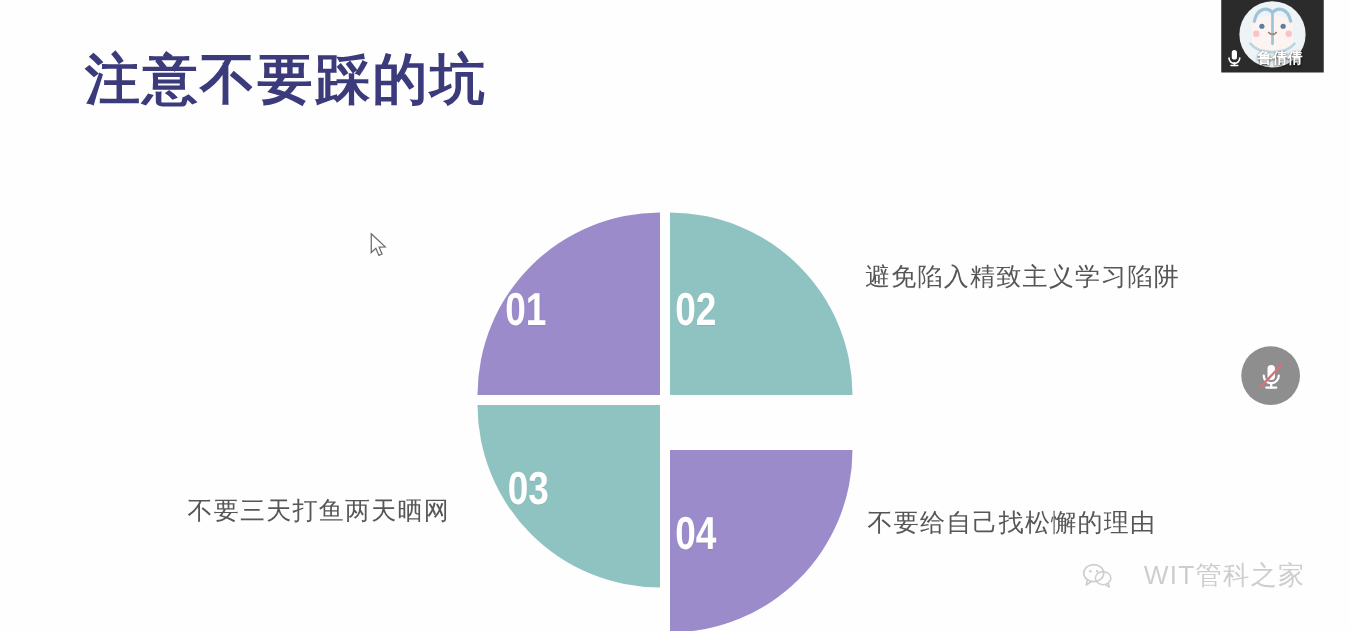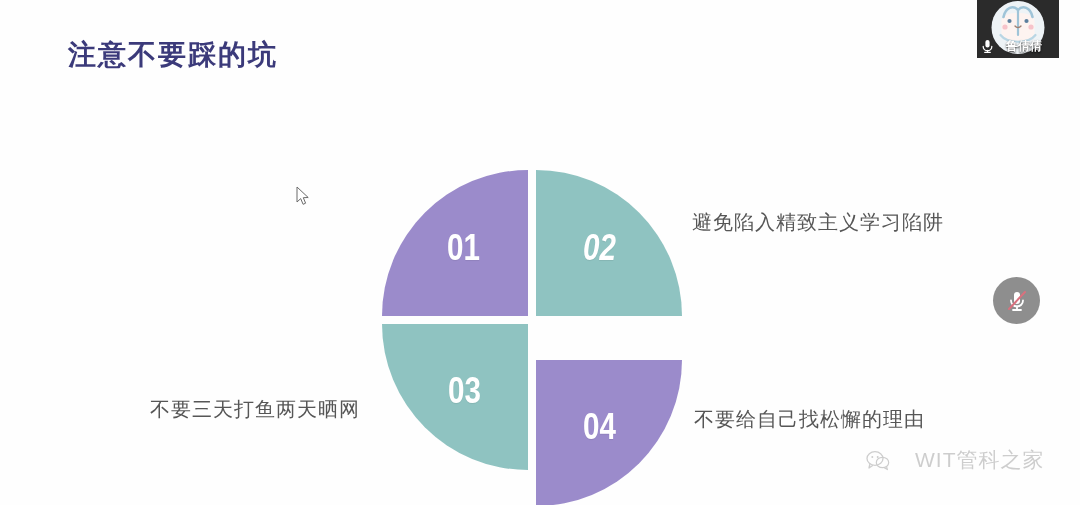--- a/index.html
+++ b/index.html
@@ -22,21 +22,21 @@
     height: 505px;
     background: #fefefe;
     overflow: hidden;
   }
 
   
   #slide-title {
     position: absolute;
     left: 68px;
     top: 38px;
-    font-size: 28px;
+    font-size: 44px;
     font-weight: 700;
     letter-spacing: 2px;
     color: #3b3a7a;
     line-height: 1.2;
     white-space: nowrap;
   }
 
   
   #quadrant-chart {
     position: absolute;
@@ -44,42 +44,41 @@
     top: 170px;
     width: 300px;
     height: 300px;
   }
   .quad {
     position: absolute;
     width: 146px;
     height: 146px;
     display: flex;
     align-items: center;
-    justify-content: center;
+    justify-content: flex-start;
   }
   .quad-num {
     color: #ffffff;
     font-size: 37px;
     font-weight: 700;
     letter-spacing: 0px;
     transform: scaleX(0.80);
     font-family: "Liberation Sans Narrow", "Liberation Sans", sans-serif;
     text-shadow: 0 1px 1px rgba(0,0,0,0.07);
   }
   #quad-01 {
     left: 0; top: 0;
     background: #9b8bcb;
     border-radius: 146px 0 0 0;
   }
   #quad-01 .quad-num { margin: 10px 0 0 18px; }
   #quad-02 {
     left: 154px; top: 0;
     background: #8fc3c1;
     border-radius: 0 146px 0 0;
-    font-style: italic;
   }
   #quad-02 .quad-num { margin: 10px 18px 0 0; }
   #quad-03 {
     left: 0; top: 154px;
     background: #8fc3c1;
     border-radius: 0 0 0 146px;
   }
   #quad-03 .quad-num { margin: 0 0 12px 20px; }
   #quad-04 {
     left: 154px; top: 154px;

